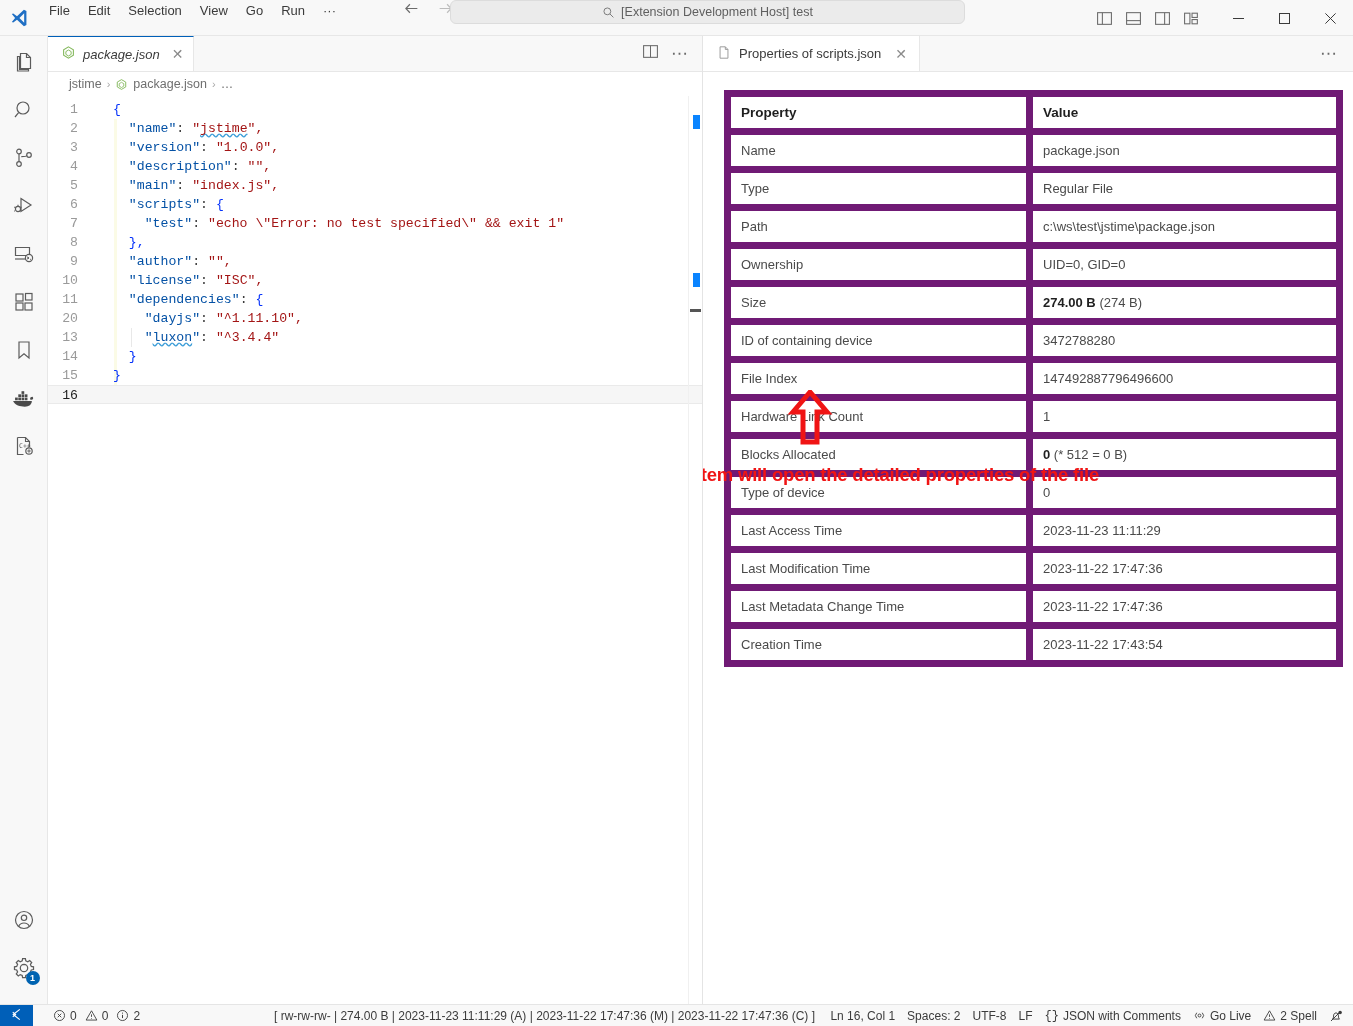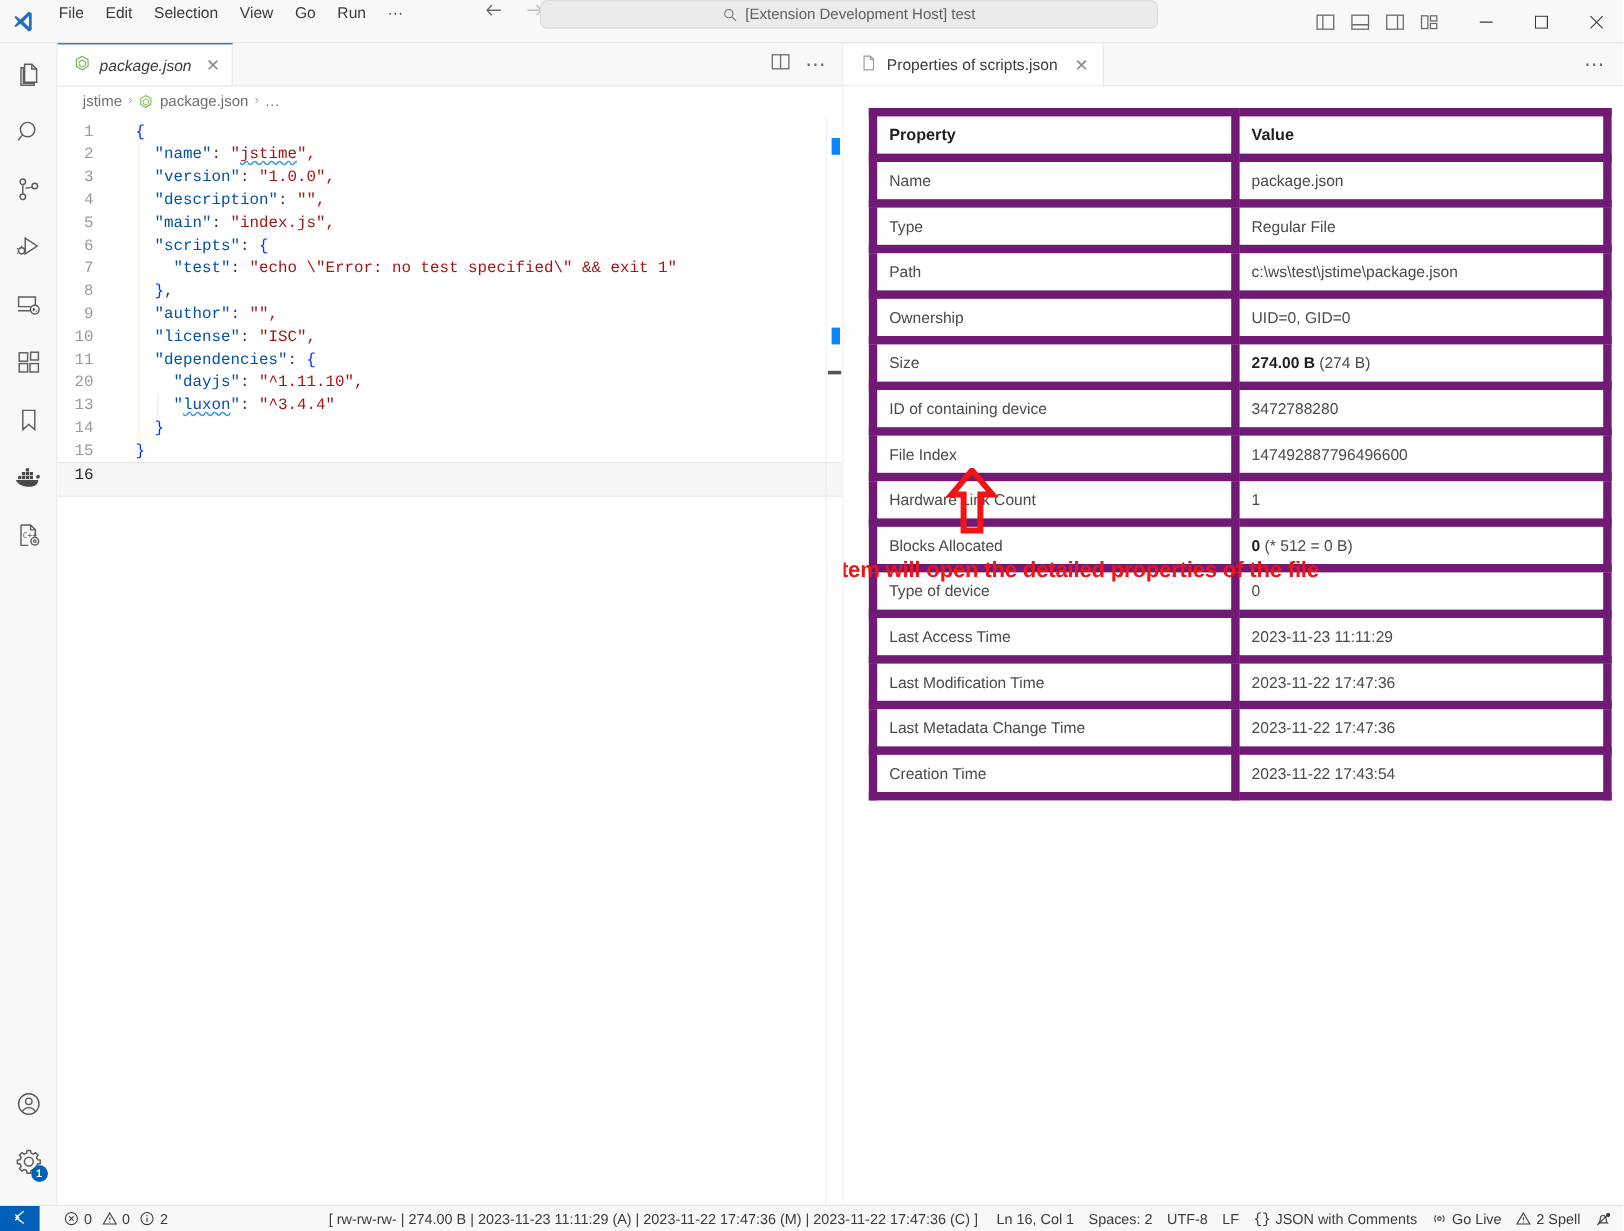--- a/index.html
+++ b/index.html
@@ -141,21 +141,21 @@
     background: #ffffff; min-height: 0;
     overflow: hidden;
   }
   .code-lines {
     font-family: "Liberation Mono", monospace;
     font-size: 13.2px;
     line-height: 19px;
     padding-top: 4px;
   }
   .cl { display: flex; height: 19px; white-space: pre; }
-  .cl.current { background: #f6f6f6; border-top: 1px solid #eaeaea; border-bottom: 1px solid #eaeaea; height: 29px;}
+  .cl.current { background: #f6f6f6; border-top: 1px solid #eaeaea; border-bottom: 1px solid #eaeaea; height: 19px;}
   .lnum {
     width: 50px; flex: 0 0 50px;
     text-align: right; padding-right: 20px;
     color: #9a9a9a;
   }
   .lnum.active { color: #1f1f1f; }
   .ctext { padding-left: 15px; position: relative;}
 
   .tok-punct { color: #0431fa; }
   .tok-key    { color: #0451a5; }

